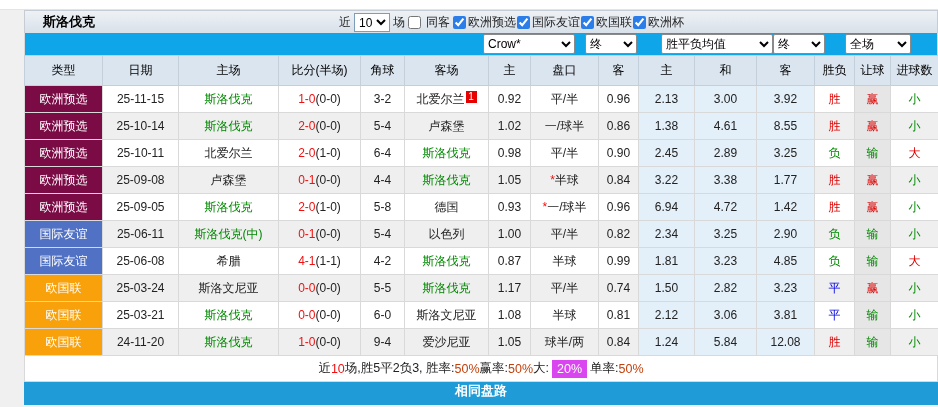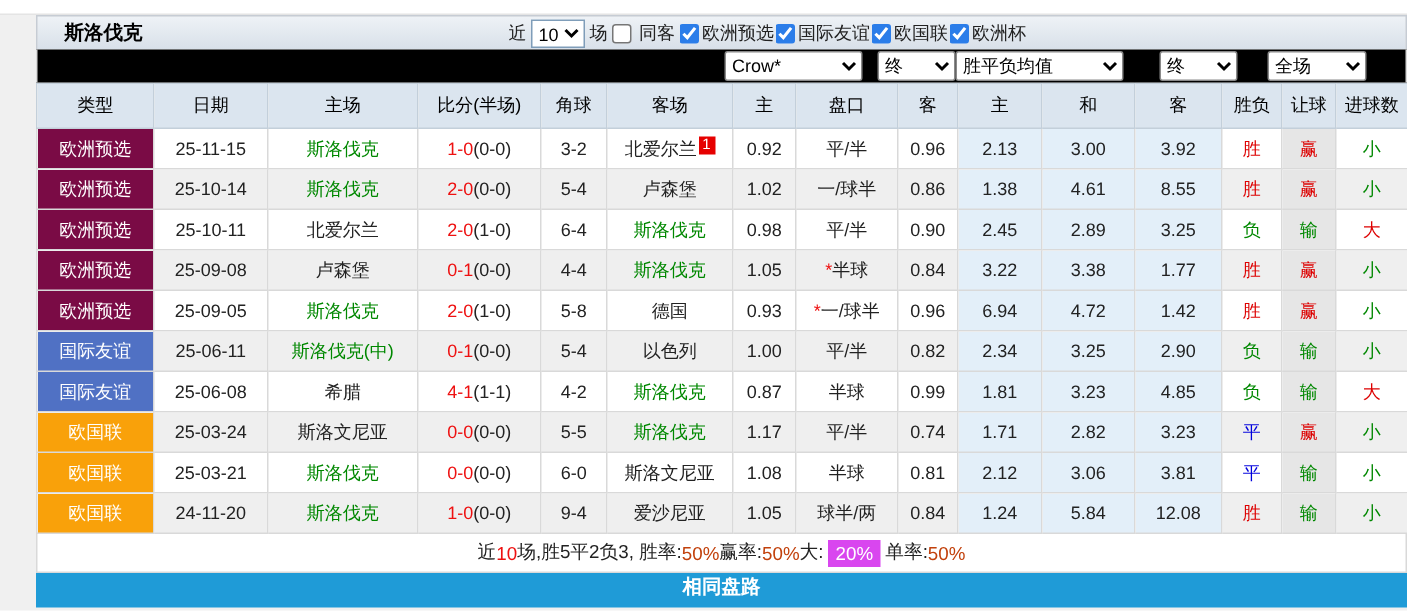--- a/index.html
+++ b/index.html
@@ -23,30 +23,30 @@
   .tb-controls { position:absolute; left:311px; top:0; height:23px; display:flex; align-items:center; white-space:nowrap; }
   .tb-controls .lbl { margin:0 3px; color:#222; }
   .count-select { height:19px; font-size:12px; border:1px solid #7f9db9; background:#fff; }
   .flt { display:inline-flex; align-items:center; margin-right:1px; cursor:default; }
   .flt input, .tb-controls input[type=checkbox] {
     width:13px; height:13px; margin:0 2px 0 0; accent-color:#2b7de9;
   }
 
   
   .selrow {
-    height:22px; background:#000000; border-left:1px solid #d9d9d9; border-right:1px solid #d9d9d9;
+    height:22px; background:#0ea5e9; border-left:1px solid #d9d9d9; border-right:1px solid #d9d9d9;
     position:relative;
   }
   .selrow select {
     position:absolute; top:1px; height:20px; font-size:12px;
     border:1px solid #8a8a8a; background:#fff; border-radius:2px;
   }
   .sel-bookmaker { left:458px; width:92px; }
   .sel-handicap-time { left:560px; width:52px; }
-  .sel-odds-type { left:612px; width:112px; }
+  .sel-odds-type { left:636px; width:112px; }
   .sel-odds-time { left:748px; width:52px; }
   .sel-scope { left:820px; width:66px; }
 
   
   table { border-collapse:collapse; table-layout:fixed; width:914px; background:#fff; }
   col.w1{width:78px}  col.w2{width:76px}  col.w3{width:100px} col.w4{width:82px}
   col.w5{width:44px}  col.w6{width:84px}  col.w7{width:42px}  col.w8{width:68px}
   col.w9{width:40px}  col.w10{width:56px} col.w11{width:62px} col.w12{width:58px}
   col.w13{width:40px} col.w14{width:36px} col.w15{width:48px}
   th,td { border:1px solid #d9d9d9; text-align:center; padding:0; overflow:hidden; white-space:nowrap; }
@@ -303,21 +303,21 @@
         <tr class="even">
           <td class="c-type t-orange">欧国联</td>
           <td class="c-black">25-03-24</td>
           <td class="c-black">斯洛文尼亚</td>
           <td><span class="score-ft">0-0</span><span class="score-ht">(0-0)</span></td>
           <td class="c-black">5-5</td>
           <td class="c-green"><span>斯洛伐克</span></td>
           <td class="c-black">1.17</td>
           <td class="c-black"><span>平/半</span></td>
           <td class="c-black">0.74</td>
-          <td class="avg c-black">1.71</td>
+          <td class="avg c-black">1.50</td>
           <td class="avg c-black">2.82</td>
           <td class="avg c-black">3.23</td>
           <td class="c-blue">平</td>
           <td class="rang c-red">赢</td>
           <td class="c-green">小</td>
         </tr>
         <tr class="odd">
           <td class="c-type t-orange">欧国联</td>
           <td class="c-black">25-03-21</td>
           <td class="c-green">斯洛伐克</td>

